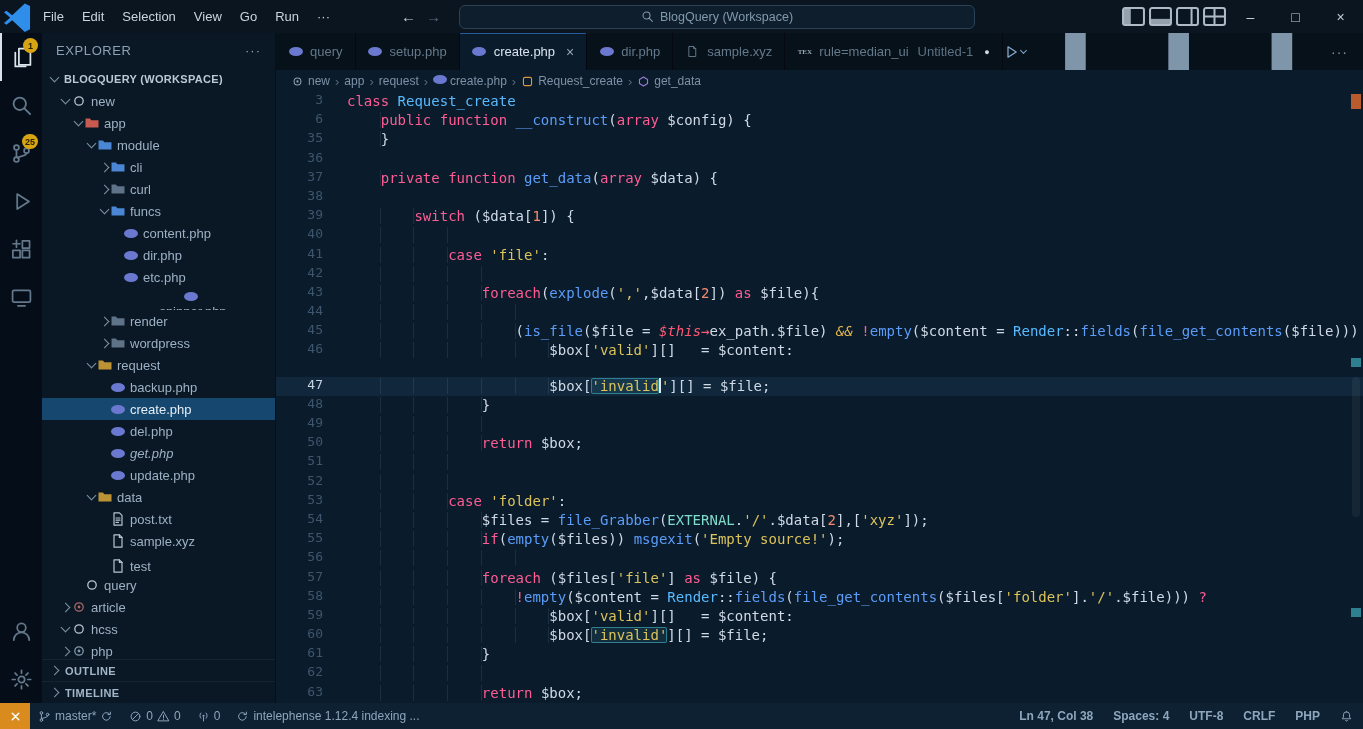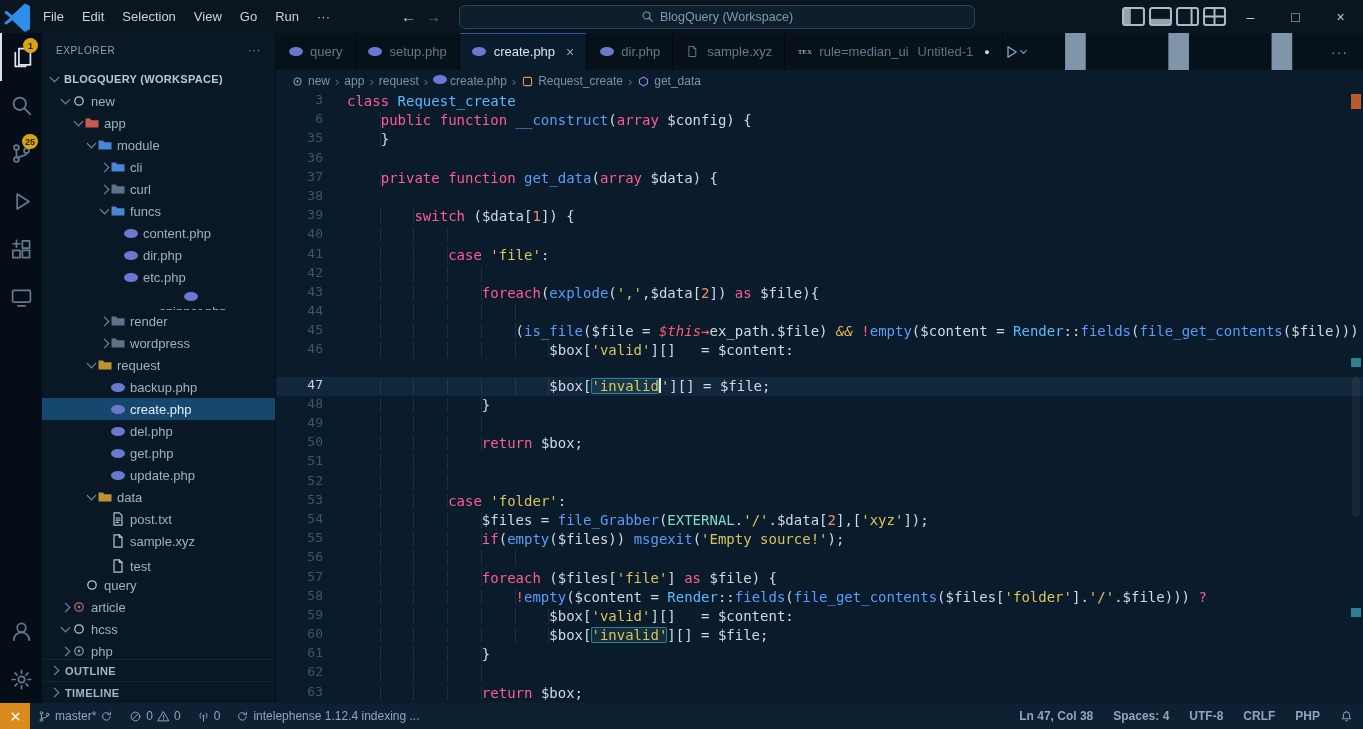--- a/index.html
+++ b/index.html
@@ -30,21 +30,21 @@
   .act-item.active { color:#dde5ed; border-left:2px solid #d9e2ea; }
   .act-item .ic { width:23px; height:23px; }
   .act-spacer { flex:1; }
   .badge { position:absolute; right:4px; top:5px; min-width:15px; height:15px; border-radius:8px;
            background:#d7a511; color:#2b2101; font-size:9px; font-weight:bold;
            display:flex; align-items:center; justify-content:center; padding:0 3px; }
 
   
   .sidebar { position:absolute; left:42px; top:33px; bottom:26px; width:233px; background:#0a1724;
              display:flex; flex-direction:column; font-size:13px; color:#9db1c4; overflow:hidden; z-index:10; }
-  .side-header { height:35px; display:flex; align-items:center; padding:0 14px; font-size:10px;
+  .side-header { height:35px; display:flex; align-items:center; padding:0 14px; font-size:13px;
                  letter-spacing:.6px; color:#8ca1b4; }
   .side-header .more { margin-left:auto; letter-spacing:1px; color:#93a8bb; }
   .ws-row { height:22px; display:flex; align-items:center; gap:4px; padding-left:6px; font-size:11px;
             font-weight:bold; color:#bac9d7; letter-spacing:.3px; }
   .tree { flex:1; overflow:hidden; }
   .tree-row { height:22px; display:flex; align-items:center; white-space:nowrap; }
   .tree-row.selected { background:#15476f; color:#e5eef7; }
   .chev { width:7px; height:7px; border-right:1.4px solid #7e94a8; border-bottom:1.4px solid #7e94a8;
           display:inline-block; flex:none; }
   .chev.down { transform:rotate(45deg); margin-top:-3px; }
@@ -407,21 +407,21 @@
           </span>
           <span class="tree-label">create.php</span>
         </div>
         <div class="tree-row" style="padding-left: 56px;">
           <span class="chev-box"></span>
           <span class="ic tree-ic" style="color: rgb(181, 196, 210);">
             <span class="php-oval"></span>
           </span>
           <span class="tree-label">del.php</span>
         </div>
-        <div class="tree-row" style="padding-left: 56px;">
+        <div class="tree-row" style="padding-left: 56px; font-style: italic;">
           <span class="chev-box"></span>
           <span class="ic tree-ic" style="color: rgb(181, 196, 210);">
             <span class="php-oval"></span>
           </span>
           <span class="tree-label">get.php</span>
         </div>
         <div class="tree-row" style="padding-left: 56px;">
           <span class="chev-box"></span>
           <span class="ic tree-ic" style="color: rgb(181, 196, 210);">
             <span class="php-oval"></span>

